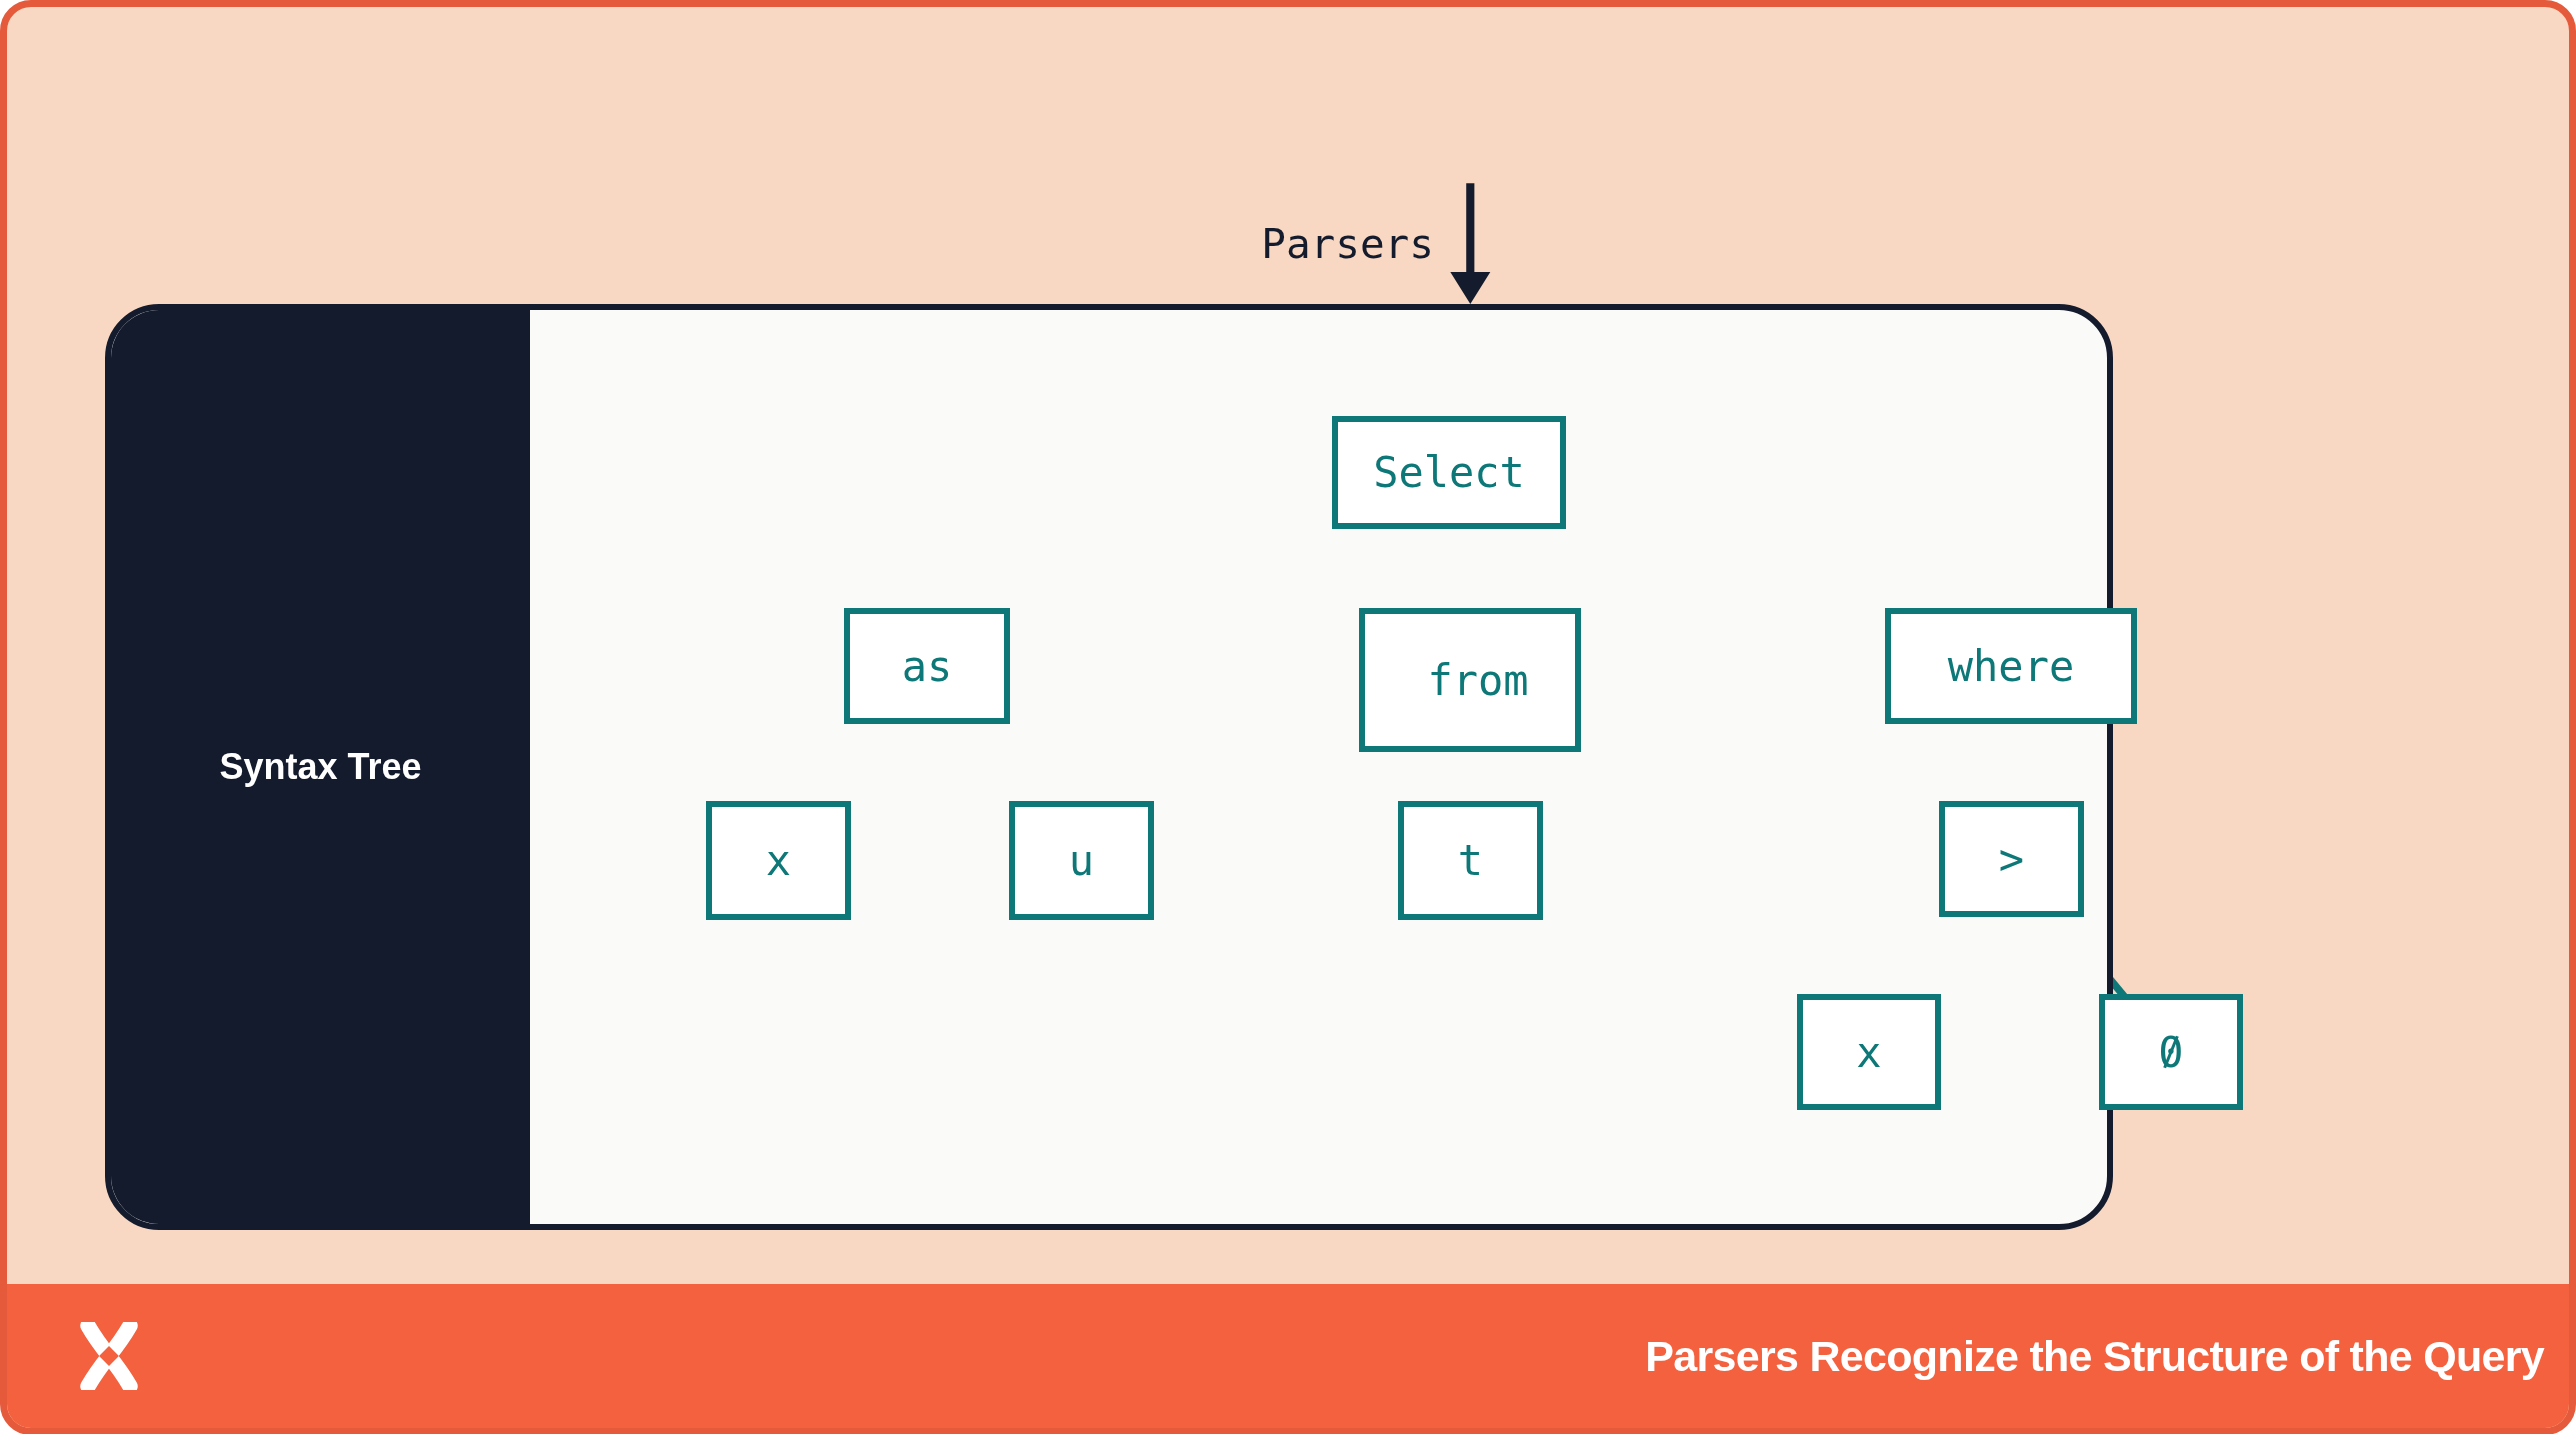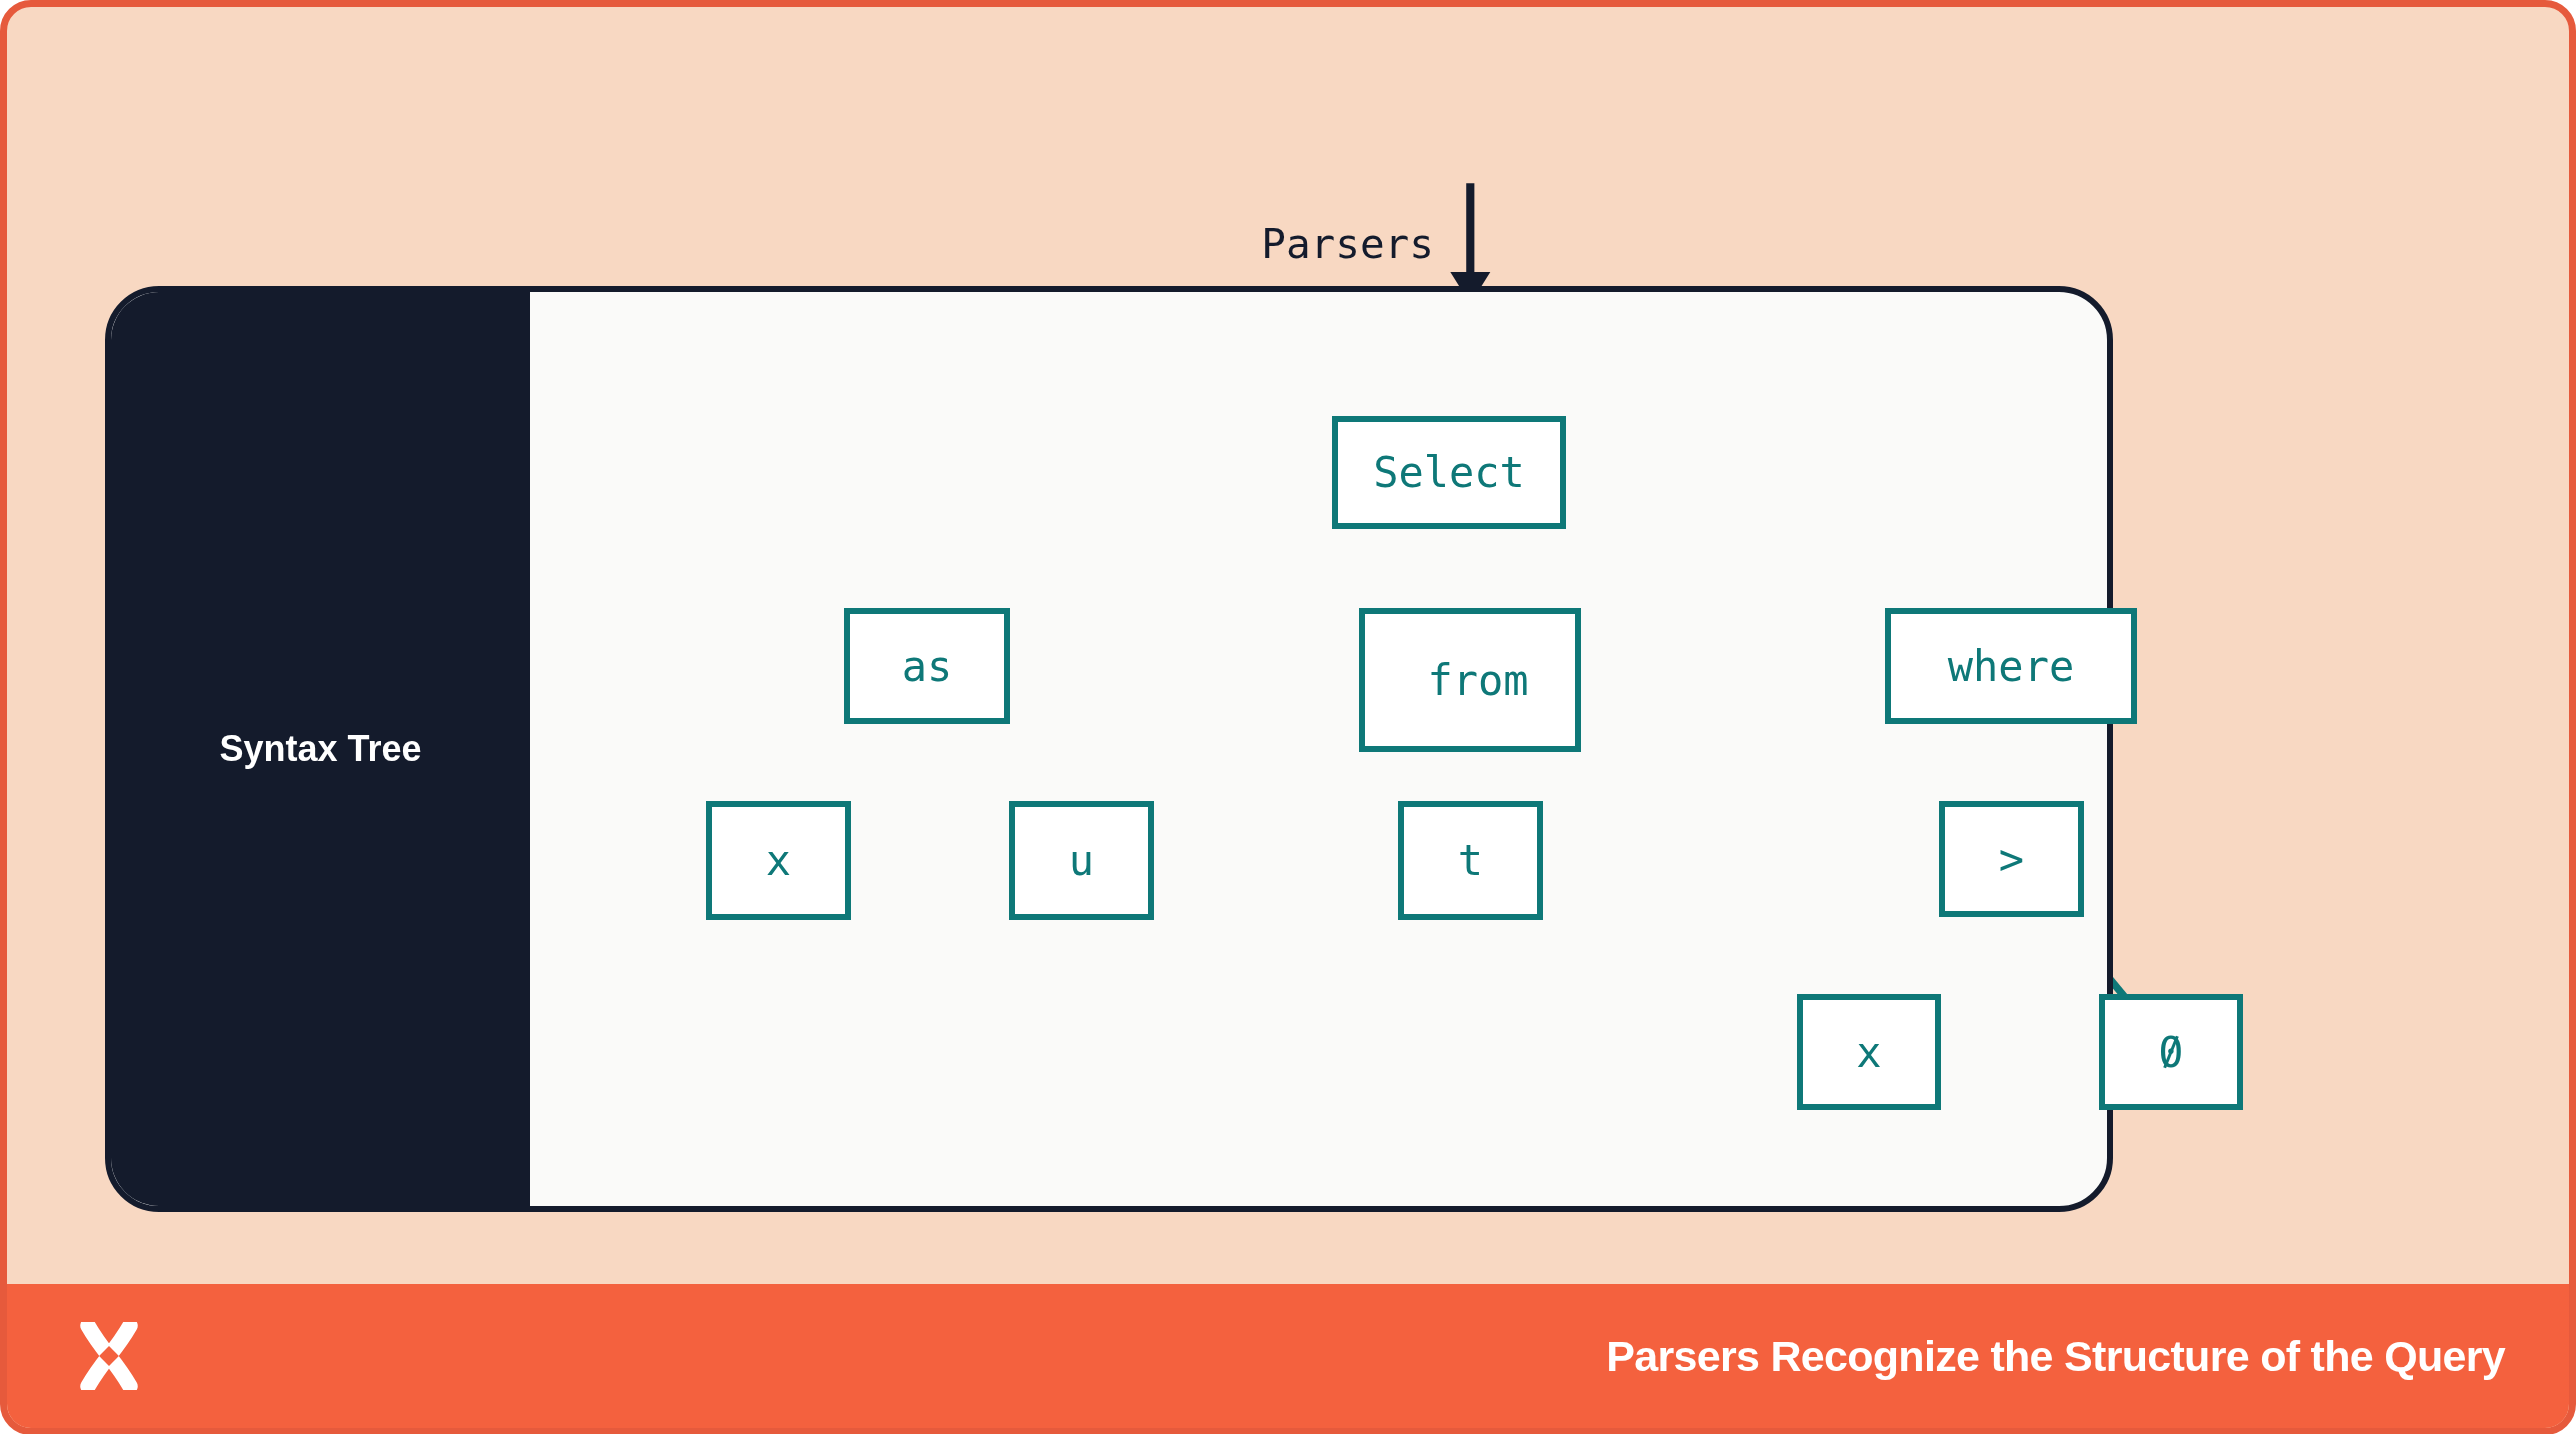--- a/index.html
+++ b/index.html
@@ -11,41 +11,41 @@
     --offwhite:#FAFAF9;
     --boxwhite:#FFFFFF;
   }
   *{margin:0;padding:0;box-sizing:border-box;}
   body{background:#ffffff;font-family:"Liberation Sans",sans-serif;}
   .stage{position:relative;width:2576px;height:1435px;background:#ffffff;overflow:hidden;}
 
   
   .frame{position:absolute;inset:0;background:var(--peach);border:7.4px solid var(--orange_border);border-radius:31px;overflow:hidden;}
   .footer-band{position:absolute;left:0;right:0;top:1277px;bottom:0;background:var(--orange_band);
-               display:flex;align-items:center;justify-content:space-between;padding:0 64px 0 71px;}
+               display:flex;align-items:center;justify-content:space-between;padding:0 25px 0 71px;}
   .footer-caption{color:#ffffff;font-size:43px;font-weight:bold;letter-spacing:-0.7px;}
 
   
   .logo{width:62px;height:68px;display:block;}
 
   
   .sql-pill{position:absolute;left:105px;top:73px;width:2373px;height:110px;background:var(--offwhite);
             border:6px solid var(--navy);border-radius:59px;}
   .pill-label{position:absolute;left:0;top:0;bottom:0;width:414px;background:var(--navy);
               border-radius:50px 0 0 50px;display:flex;align-items:center;justify-content:center;}
   .pill-label span{color:#ffffff;font-size:34px;font-weight:bold;letter-spacing:0.7px;}
   .pill-code{position:absolute;left:502px;top:0;bottom:0;display:flex;align-items:center;
              font-family:"DejaVu Sans Mono",monospace;font-size:42px;color:var(--navy);white-space:pre;}
 
   
   .parser-label{position:absolute;left:1138px;top:220px;width:296px;text-align:right;
                 font-family:"DejaVu Sans Mono",monospace;font-size:41px;color:var(--navy);}
 
   
-  .tree-panel{position:absolute;left:105px;top:286px;width:2008px;height:926px;background:var(--offwhite);
+  .tree-panel{position:absolute;left:105px;top:304px;width:2008px;height:926px;background:var(--offwhite);
               border:6px solid var(--navy);border-radius:54px;}
   .panel-label{position:absolute;left:0;top:0;bottom:0;width:419px;background:var(--navy);
                border-radius:48px 0 0 48px;display:flex;align-items:center;justify-content:center;}
   .panel-label span{color:#ffffff;font-size:36px;font-weight:bold;}
 
   
   .lines-layer{position:absolute;left:0;top:0;width:2576px;height:1435px;pointer-events:none;}
 
   
   .node{position:absolute;background:var(--boxwhite);border:6.7px solid var(--teal);

